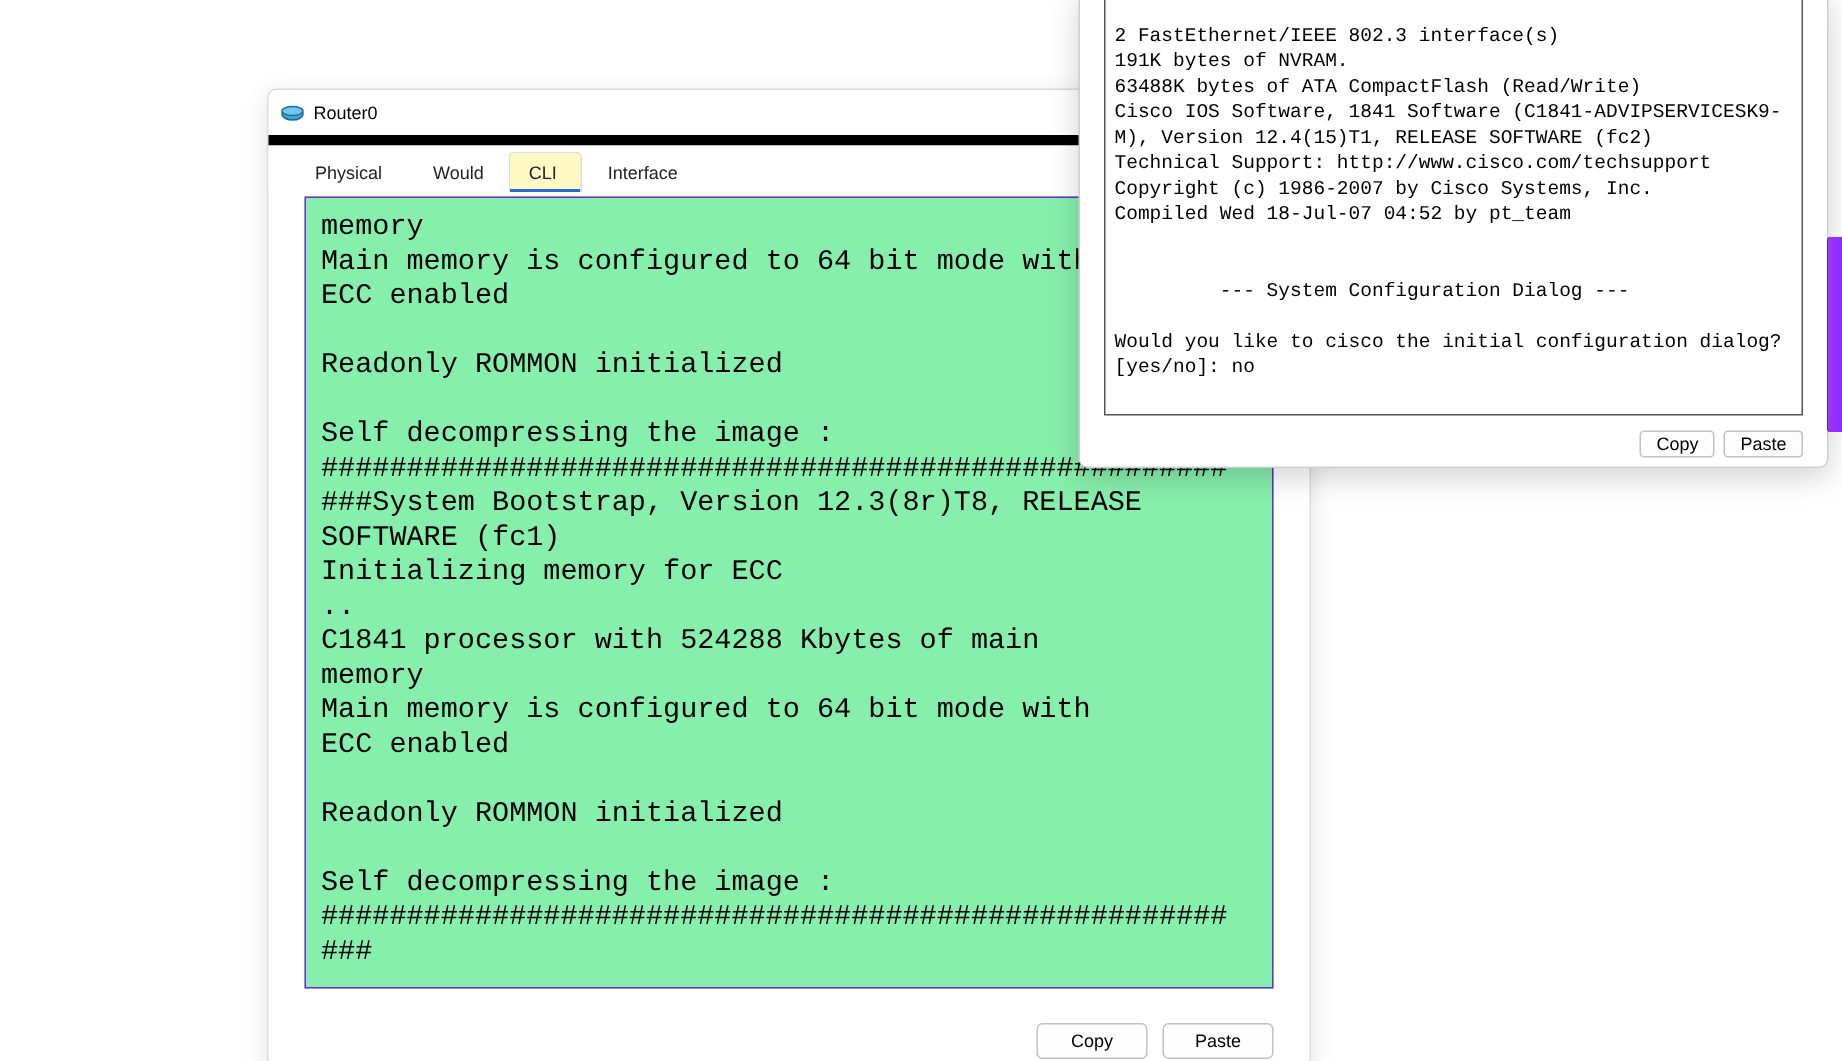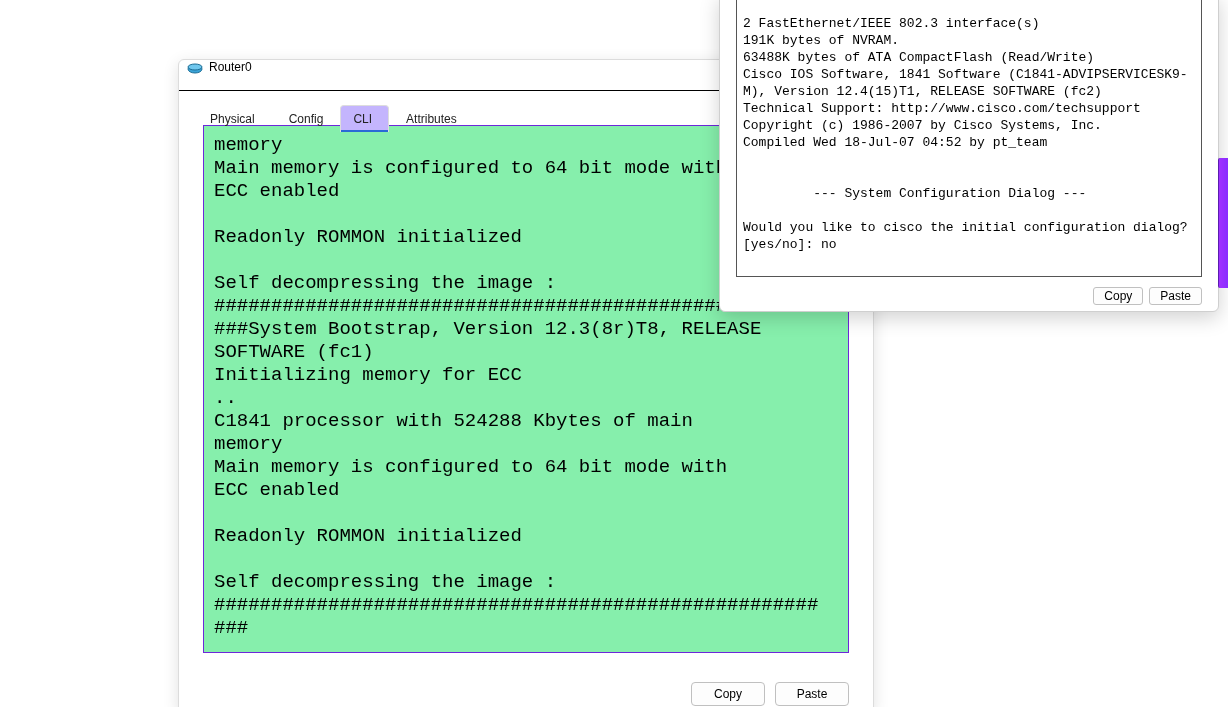--- a/index.html
+++ b/index.html
@@ -11,28 +11,28 @@
   .canvas-bg { position:absolute; left:0; top:0; width:1228px; height:707px;
                background:#fff; z-index:0; }
   .host-svg { position:absolute; left:666px; top:196px; }
   .host-lbl { position:absolute; text-align:center; font-size:12px;
               color:#000; line-height:15px; }
 
   
   .router-win { position:absolute; left:178px; top:59px; width:694px; height:652px;
                 background:#ffffff; border:1px solid #dcdcdc; border-radius:6px;
                 box-shadow:0 4px 16px rgba(0,0,0,.12); z-index:5; }
-  .title-bar { height:30px; display:flex; padding:0 8px;
-               font-size:12px; border-bottom:1px solid #000000; }
+  .title-bar { height:30px; display:flex; align-items:center; padding:0 8px;
+               font-size:12px; border-bottom:7px solid #000000; }
   .title-bar .ico { width:16px; height:16px; margin-right:6px; }
   .tabs { height:30px; background:#fff; display:flex; align-items:flex-end;
           padding:0 14px; gap:0; font-size:12px; }
   .tab { padding:6px 16px; color:#222; border:1px solid transparent;
-         border-bottom:none; position:relative; top:11px; border-radius:4px 4px 0 0; }
-  .tab.active { border-color:#ddd; background:#c4b5fd; box-shadow:inset 0 -2px 0 #2a6ad6;padding-left:12px; }
+         border-bottom:none; position:relative; top:1px; border-radius:4px 4px 0 0; }
+  .tab.active { border-color:#ddd; background:#fef9c3; box-shadow:inset 0 -2px 0 #2a6ad6;padding-left:12px; }
   .ioslabel { text-align:center; font-size:11px; padding:6px 0 4px 0; }
   .terminal { margin:4px 24px 4px 24px; border:1px solid #6d28d9;
               background:#86efac; padding:8px 10px; height:510px;
               font-family:"Courier New",monospace; font-size:19px; line-height:23px;
               color:#000; white-space:pre; overflow:hidden; }
   .btn-row { position:absolute; right:24px; bottom:6px; display:flex; gap:10px; }
   .winbtn { width:72px; height:22px; background:#fdfdfd;
             border:1px solid #c0c0c0; border-radius:4px; font-size:12px;
             display:flex; align-items:center; justify-content:center; }
 
@@ -79,23 +79,23 @@
   <div class="title-bar">
     <svg class="ico" viewBox="0 0 16 16">
       <ellipse cx="8" cy="9" rx="7" ry="4" fill="#3aa4d8" stroke="#1d6e96"></ellipse>
       <ellipse cx="8" cy="7" rx="7" ry="3" fill="#6fc7ee" stroke="#1d6e96"></ellipse>
     </svg>
     <span>Router0</span>
   </div>
 
   <div class="tabs">
     <div class="tab">Physical</div>
-    <div class="tab">Config</div>
+    <div class="tab">Would</div>
     <div class="tab active">CLI</div>
-    <div class="tab">Attributes</div>
+    <div class="tab">Interface</div>
   </div>
 
 
   <div class="terminal mono">memory
 Main memory is configured to 64 bit mode with 
 ECC enabled
 
 Readonly ROMMON initialized
 
 Self decompressing the image :

